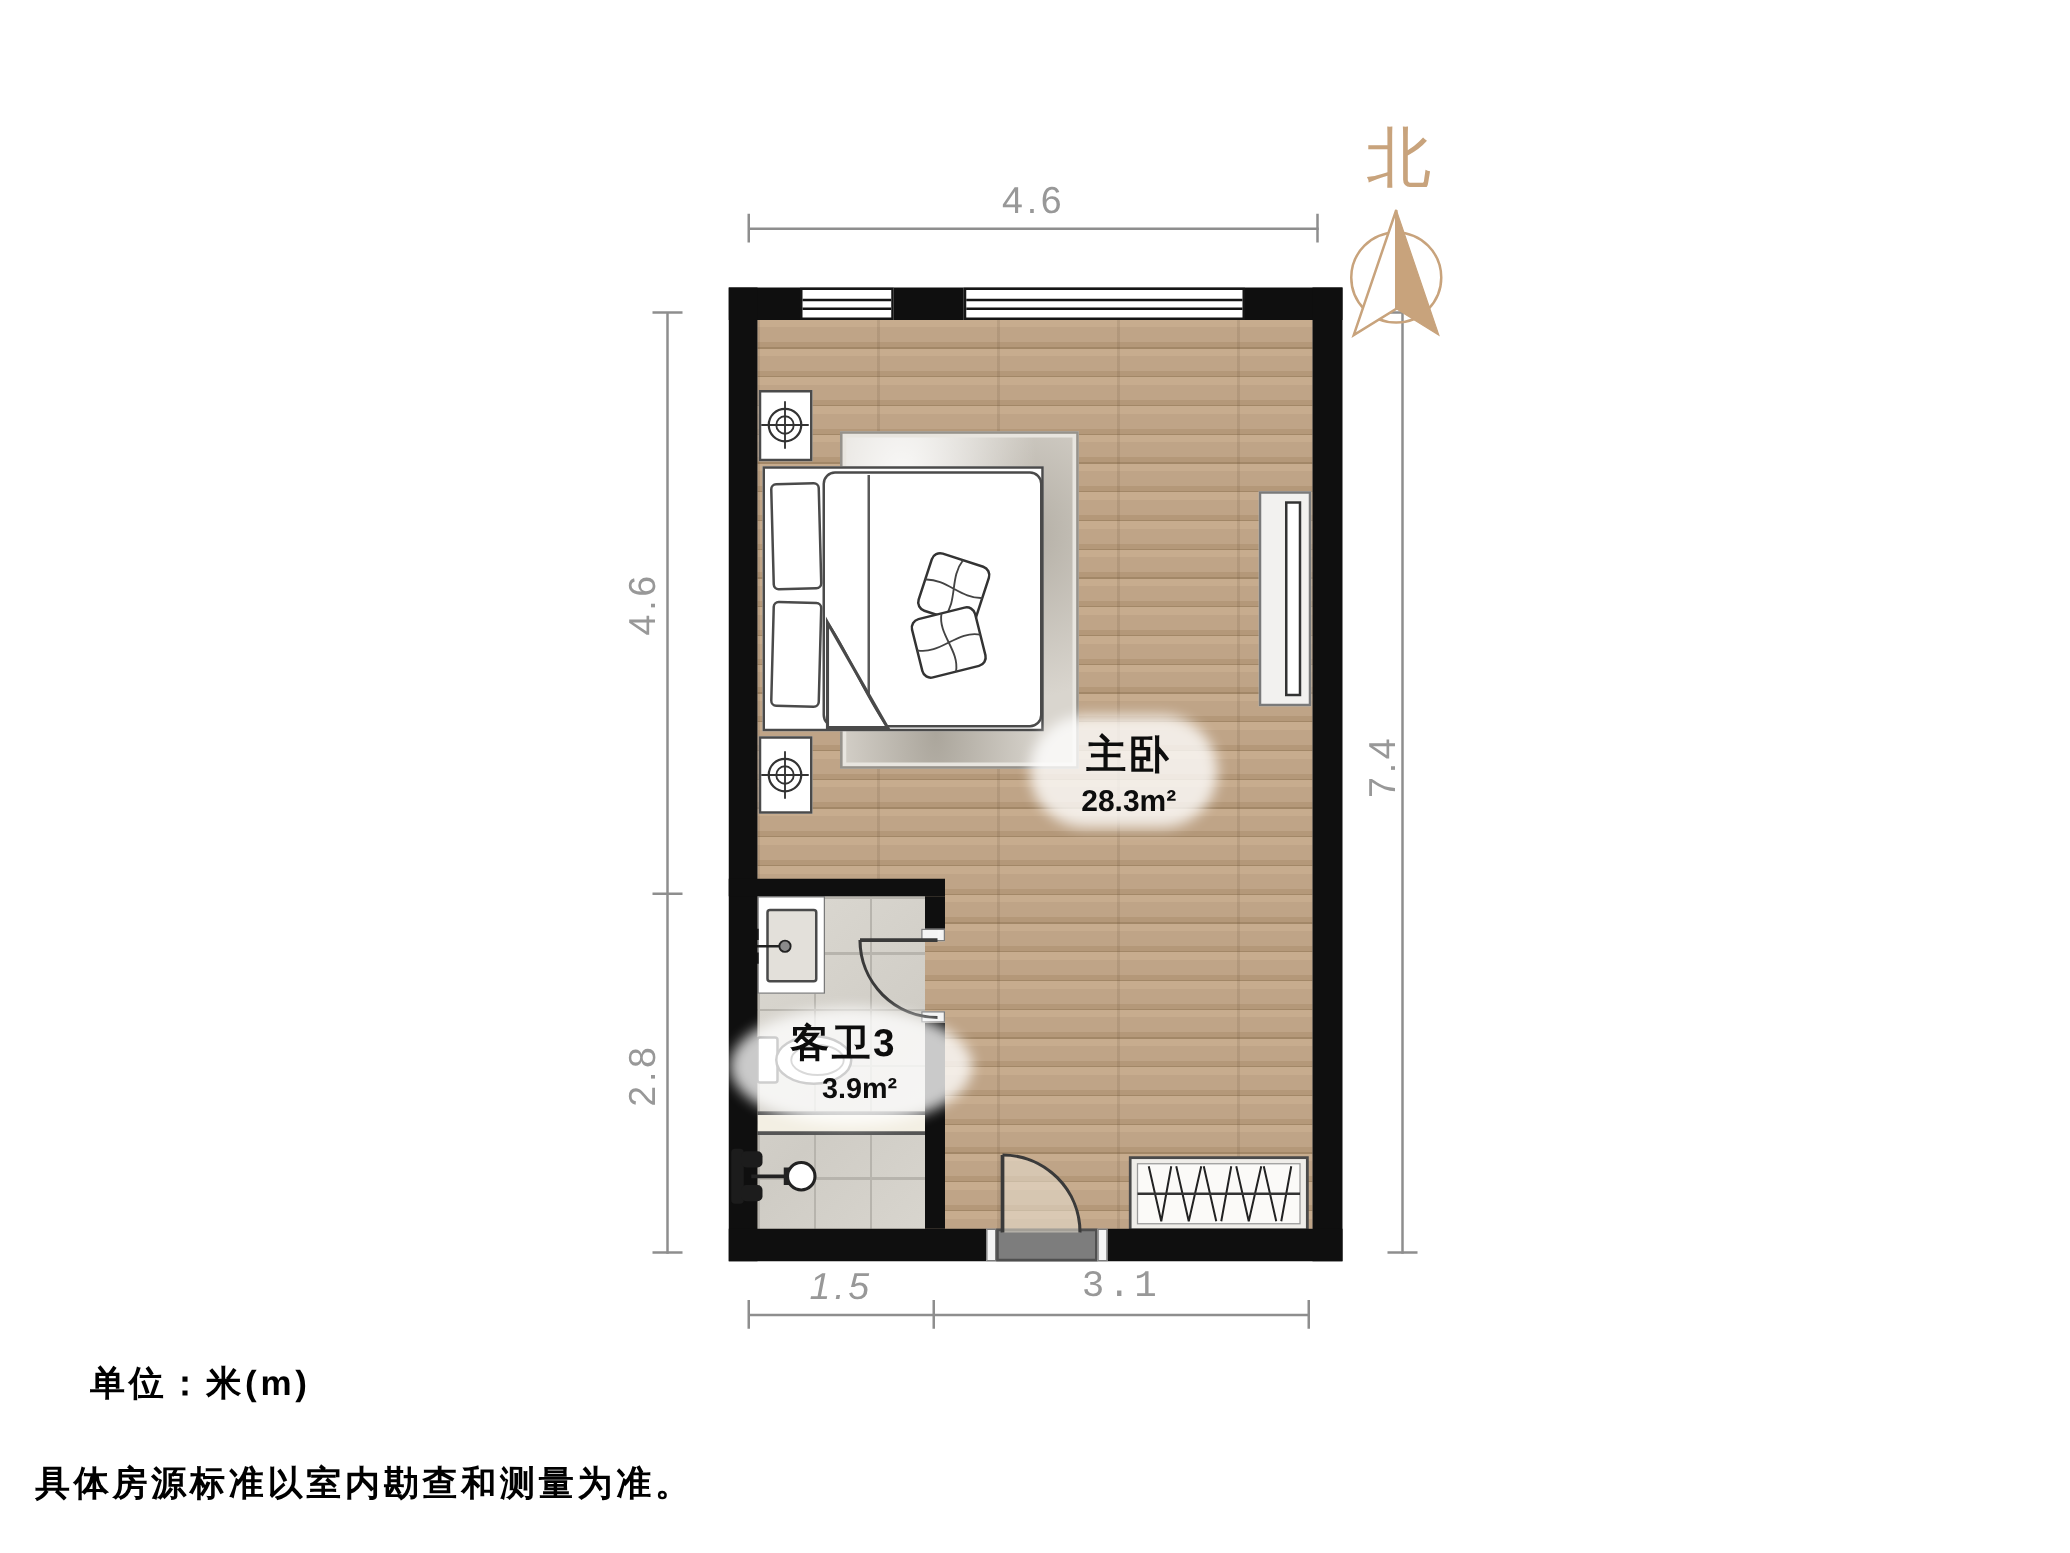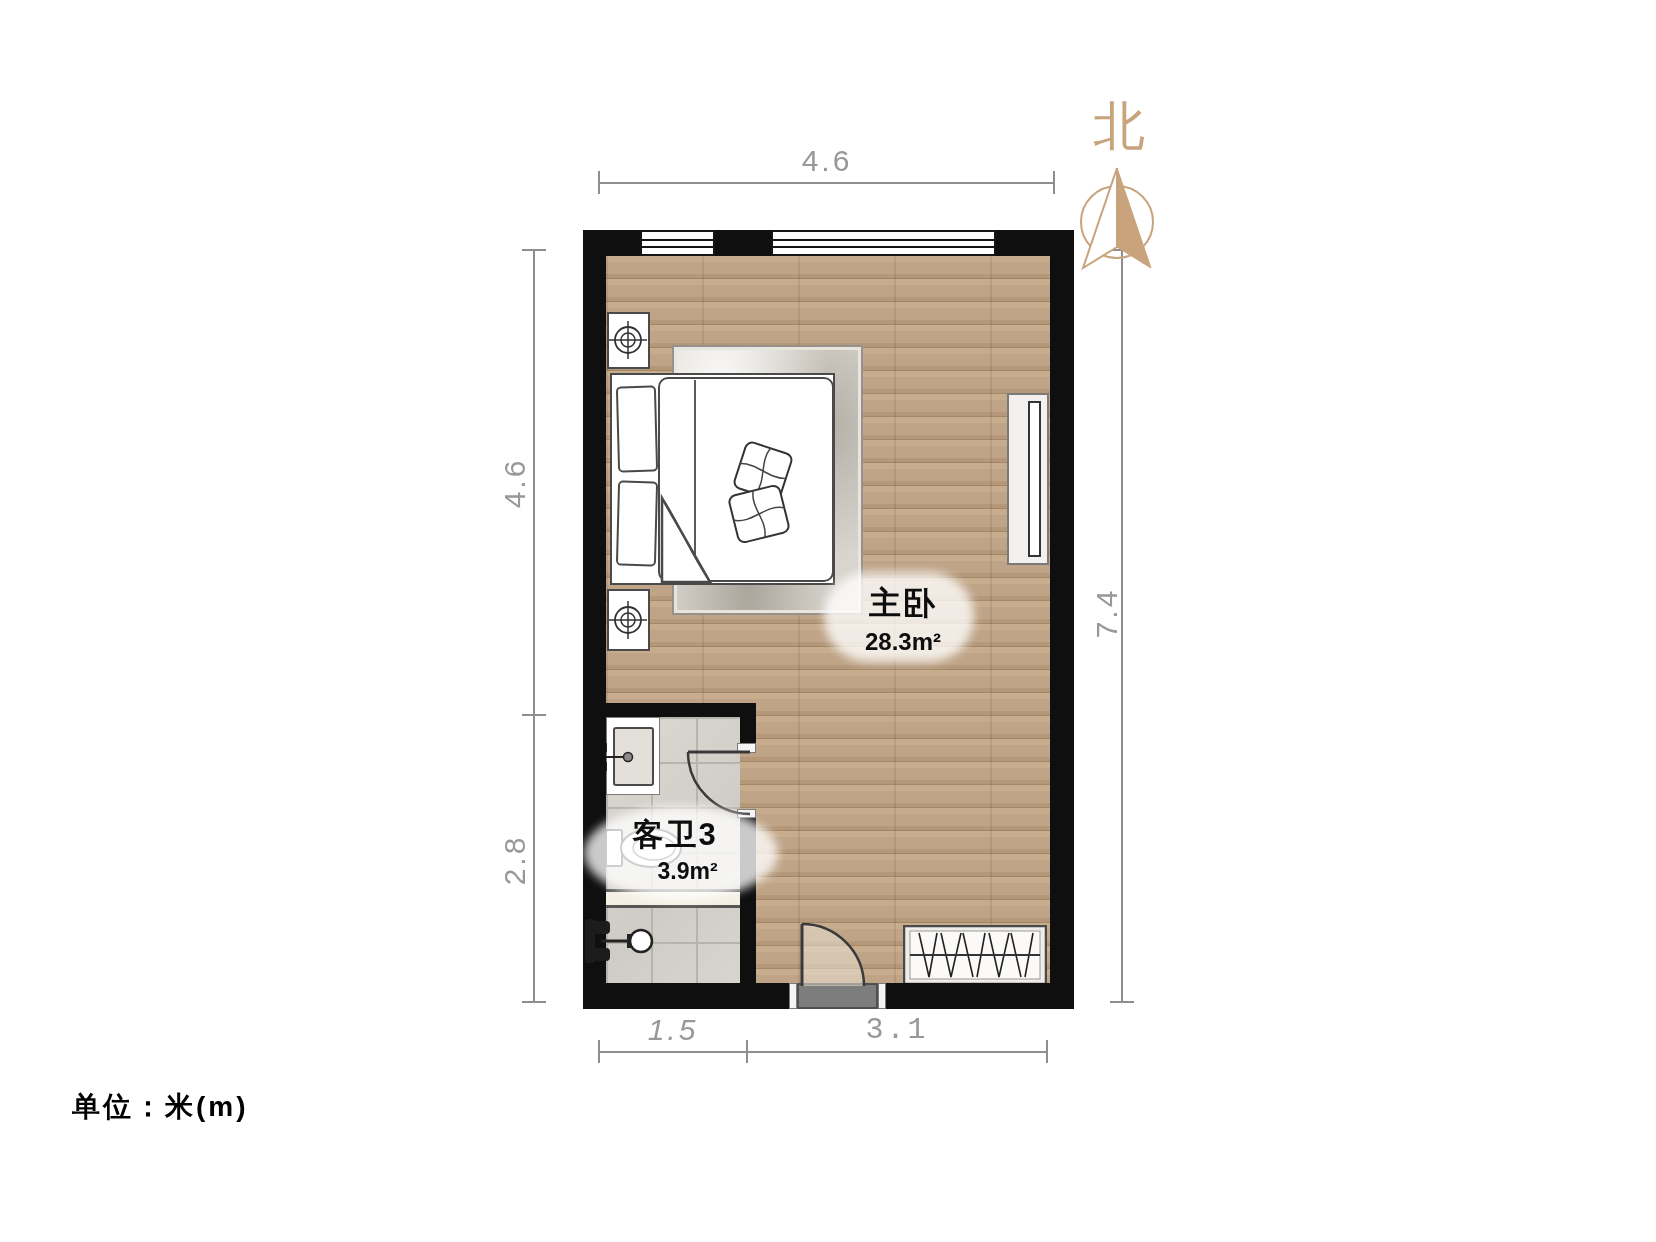--- a/index.html
+++ b/index.html
@@ -200,14 +200,15 @@
   <span class="dimlabel vert" style="left:1107px;top:613px;">7.4</span>
 
   <div class="abs" style="left:1119px;top:92px;transform:translateX(-50%);font-size:52px;color:#c8a37c;font-weight:500;z-index:2;">北</div>
   <svg class="abs" style="left:1075px;top:156px;z-index:2;" width="88" height="120" viewBox="0 0 88 120">
     <circle cx="42" cy="66" r="36" fill="none" stroke="#c8a37c" stroke-width="2"></circle>
     <polygon points="42,12 8,112 42,91" fill="#ffffff" stroke="#c8a37c" stroke-width="2"></polygon>
     <polygon points="42,12 76,112 42,91" fill="#c8a37c" stroke="#c8a37c" stroke-width="1"></polygon>
   </svg>
 
   <div class="footnote" style="left:28px;top:1088px;margin-left:44px;">单位：米(m)</div>
+  <div class="footnote" style="left:28px;top:1168px;">具体房源标准以室内勘查和测量为准。</div>
 
 </div>
 
 </body></html>

